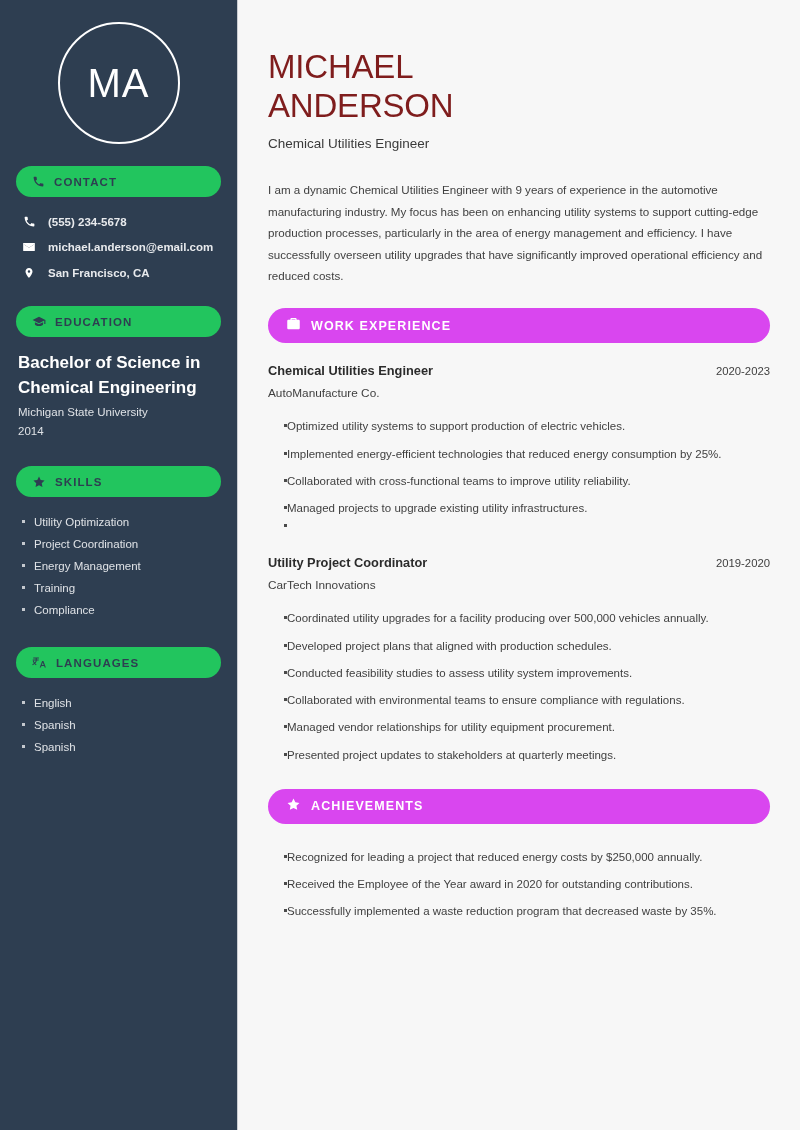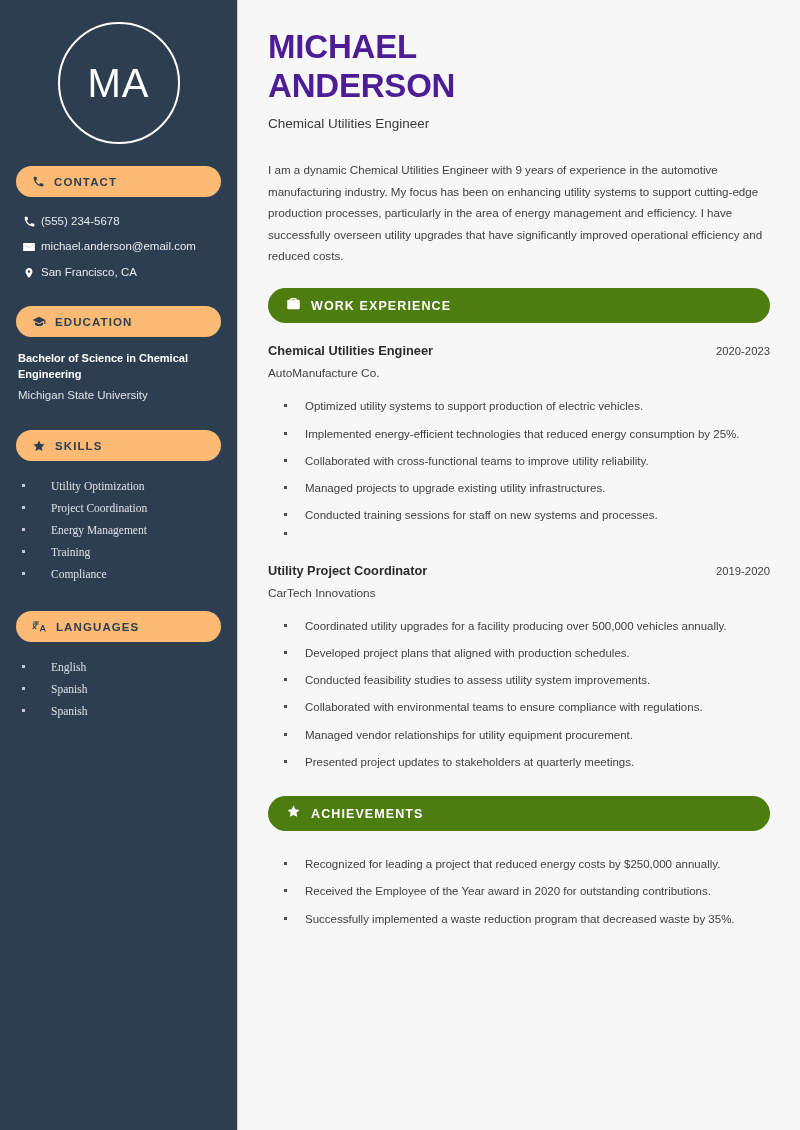--- a/index.html
+++ b/index.html
@@ -44,113 +44,115 @@
     display: flex;
     align-items: center;
     justify-content: center;
     font-size: 40px;
     font-weight: 400;
     letter-spacing: 1px;
     color: #ffffff;
   }
 
   .pill {
-    background: #fdba74;
+    background: #22c55e;
     color: #2e3e51;
     border-radius: 22px;
     height: 31px;
     display: flex;
     align-items: center;
     padding: 0 16px;
     margin-bottom: 14px;
     gap: 9px;
   }
   .pill-label {
     font-size: 11.5px;
     font-weight: bold;
     letter-spacing: 1.1px;
   }
   .pill svg { display: block; }
 
   .contact-list { margin-bottom: 22px; }
   .contact-row {
     display: flex;
-    gap: 4px;
+    align-items: center;
+    gap: 11px;
     padding: 4px 0 4px 5px;
     font-size: 11.5px;
     color: #e8eaed;
     margin-bottom: 4px;
+    font-weight: bold;
   }
   .contact-row .ci {
     width: 16px;
     display: flex;
     justify-content: center;
     flex-shrink: 0;
   }
 
   .edu-block { padding-left: 2px; margin-bottom: 26px; }
   .edu-degree {
-    font-size: 11px;
+    font-size: 17px;
     font-weight: bold;
     line-height: 1.45;
     color: #ffffff;
     margin-bottom: 3px;
   }
   .edu-school { font-size: 11.5px; color: #dfe2e6; line-height: 1.6; }
   .edu-year  { font-size: 11.5px; color: #dfe2e6; line-height: 1.6; }
 
   .side-list { padding-left: 6px; margin-bottom: 26px; }
   .side-item {
     display: flex;
     align-items: baseline;
-    gap: 26px;
+    gap: 9px;
     font-size: 11.5px;
     color: #dfe2e6;
     padding: 5px 0;
-    font-family: Liberation Serif, serif;
   }
   .side-item .dot {
     width: 3px; height: 3px;
     background: #c5c9cf;
     flex-shrink: 0;
     position: relative;
     top: -3px;
   }
 
   
   .main {
     flex: 1;
     padding: 28px 30px 0 30px;
     min-width: 0;
   }
 
   .name {
     font-size: 33px;
-    font-weight: bold;
-    color: #4c1d95;
+    font-weight: normal;
+    color: #7f1d1d;
     line-height: 1.17;
     letter-spacing: -0.2px;
+    margin-top: 20px;
   }
   .job-title-top {
     font-size: 13.5px;
     color: #3a3a3a;
     margin-top: 11px;
   }
 
   .summary {
     font-size: 11.6px;
     color: #3f3f3f;
     line-height: 1.85;
     margin-top: 28px;
     margin-bottom: 22px;
     max-width: 505px;
   }
 
   .section-bar {
-    background: #4d7c0f;
+    background: #d946ef;
     color: #ffffff;
     border-radius: 22px;
     height: 35px;
     display: flex;
     align-items: center;
     padding: 0 18px;
     gap: 10px;
     margin-bottom: 20px;
   }
   .section-bar-label {
@@ -179,21 +181,21 @@
   .exp-company {
     font-size: 11.8px;
     color: #3f3f3f;
     margin-top: 8px;
   }
 
   .bullets { margin-top: 13px; padding-left: 16px; }
   .bullet {
     display: flex;
     align-items: baseline;
-    gap: 18px;
+    gap: 0;
     font-size: 11.5px;
     color: #3f3f3f;
     padding: 5px 0;
     line-height: 1.5;
   }
   .bullet .dot {
     width: 3px; height: 3px;
     background: #4a4a4a;
     flex-shrink: 0;
     position: relative;
@@ -258,20 +260,21 @@
           <path d="M12 3 1 8.5l11 5.5 9-4.5v6h2V8.5L12 3z"></path>
           <path d="M5 12.3v3.4c0 1.6 3.1 3.3 7 3.3s7-1.7 7-3.3v-3.4l-7 3.5-7-3.5z"></path>
         </svg>
       </span>
       <span class="pill-label">EDUCATION</span>
     </div>
 
     <div class="edu-block">
       <div class="edu-degree">Bachelor of Science in Chemical Engineering</div>
       <div class="edu-school">Michigan State University</div>
+      <div class="edu-year">2014</div>
     </div>
 
     <div class="pill">
       <span>
         <svg width="14" height="14" viewBox="0 0 24 24" fill="#2e3e51">
           <path d="M12 2.5l2.9 6 6.6.9-4.8 4.6 1.2 6.5-5.9-3.1-5.9 3.1 1.2-6.5L2.5 9.4l6.6-.9 2.9-6z"></path>
         </svg>
       </span>
       <span class="pill-label">SKILLS</span>
     </div>
@@ -364,24 +367,20 @@
         <div class="bullet">
           <span class="dot"></span>
           <span>Collaborated with cross-functional teams to improve utility reliability.</span>
         </div>
         <div class="bullet">
           <span class="dot"></span>
           <span>Managed projects to upgrade existing utility infrastructures.</span>
         </div>
         <div class="bullet">
           <span class="dot"></span>
-          <span>Conducted training sessions for staff on new systems and processes.</span>
-        </div>
-        <div class="bullet">
-          <span class="dot"></span>
         </div>
       </div>
     </div>
 
     <div class="exp-entry">
       <div class="exp-head">
         <span class="exp-role">Utility Project Coordinator</span>
         <span class="exp-dates">2019-2020</span>
       </div>
       <div class="exp-company">CarTech Innovations</div>

